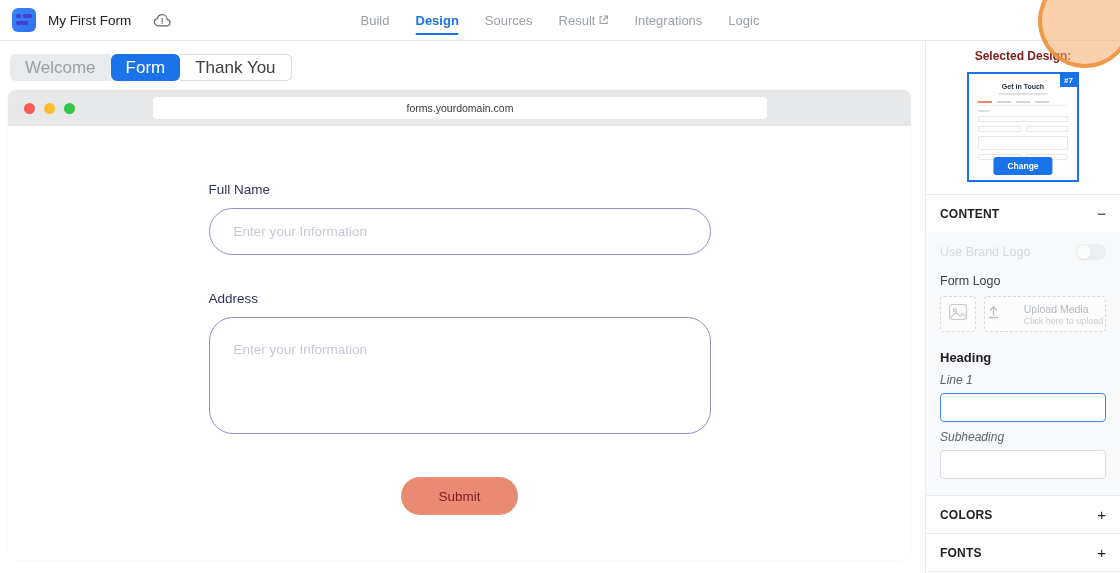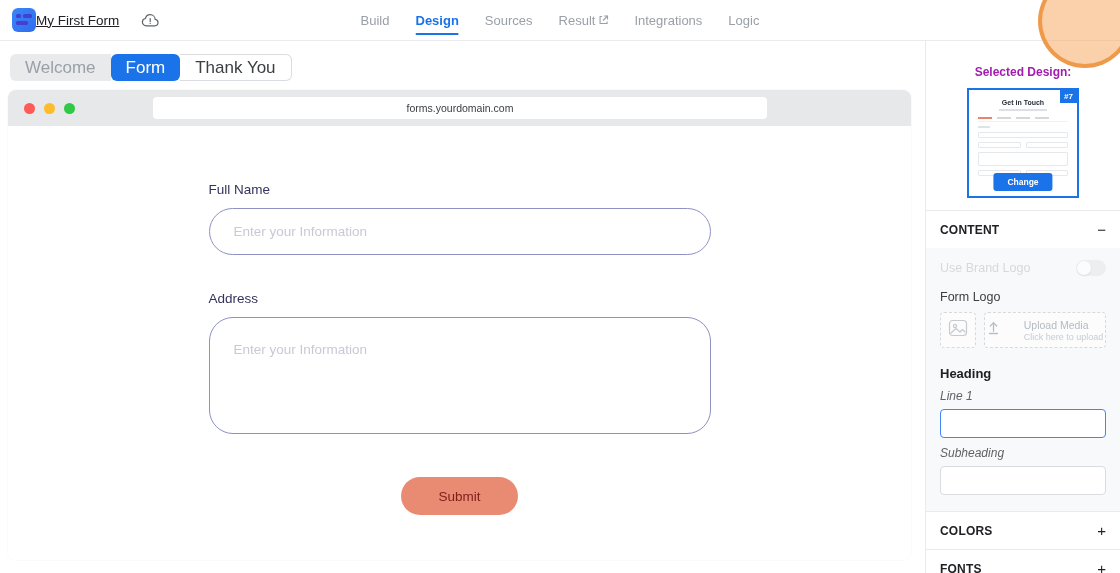--- a/index.html
+++ b/index.html
@@ -10,21 +10,21 @@
 
   
   .topbar { position:absolute; top:0; left:0; width:1120px; height:41px; background:#fff;
             border-bottom:1px solid #e8eaed; display:flex; align-items:center; padding:0 12px; z-index:10; }
   .logo { width:24px; height:24px; border-radius:6px; background:linear-gradient(135deg,#3b86f7,#2f6df0);
           position:relative; flex:0 0 auto; overflow:hidden; }
   .logo i { position:absolute; background:#4636c9; border-radius:1.5px; opacity:.85; }
   .logo i.b1 { left:4px; top:6px; width:5px; height:4px; }
   .logo i.b2 { left:11px; top:6px; width:9px; height:4px; }
   .logo i.b3 { left:4px; top:13px; width:12px; height:4px; }
-  .form-title { font-size:13.5px; color:#202124; font-weight:500;text-decoration:underline; }
+  .form-title { margin-left:12px; font-size:13.5px; color:#202124; font-weight:500; }
   .cloud-wrap { margin-left:22px; display:flex; align-items:center; }
 
   .topnav { position:absolute; left:50%; transform:translateX(-50%); display:flex; align-items:center; gap:26px; height:41px; }
   .nav-item { font-size:13px; color:#9aa0a6; cursor:pointer; display:flex; align-items:center; gap:3px;
               height:41px; line-height:41px; position:relative; }
   .nav-item.active { color:#1a73e8; font-weight:700; }
   .nav-item.active::after { content:""; position:absolute; left:0; right:0; bottom:6px; height:2px; background:#1a73e8; border-radius:2px; }
 
   .topbar-right { margin-left:auto; display:flex; align-items:center; gap:10px; }
   .btn { border:none; cursor:pointer; font-family:inherit; font-size:13px; border-radius:6px; padding:7px 13px; display:flex; align-items:center; gap:6px; }
@@ -59,21 +59,21 @@
   .f-textarea { width:100%; height:117px; border:1px solid #9090c4; border-radius:24px; padding:24px;
                 font-family:inherit; font-size:13.5px; color:#33335c; outline:none; resize:none; background:#fff; }
   .f-input::placeholder, .f-textarea::placeholder { color:#c9c9d6; }
   .gap1 { height:36px; } .gap2 { height:43px; }
   .submit-btn { margin:0 auto; width:117px; height:38px; border:none; border-radius:19px; background:#e98a72;
                 color:#7f1d1d; font-size:13.5px; font-family:inherit; cursor:pointer; }
 
   
   .sidebar { position:absolute; left:925px; top:41px; width:195px; height:532px; background:#fff;
              border-left:1px solid #e8eaed; z-index:8; }
-  .sel-design-label { text-align:center; font-size:12px; font-weight:700; color:#a21caf; margin-top:24px; }
+  .sel-design-label { text-align:center; font-size:12px; font-weight:700; color:#7f1d1d; margin-top:8px; }
   .design-thumb { position:relative; width:112px; height:110px; margin:9px auto 0; border:2px solid #1a73e8;
                   background:#fff; cursor:pointer; }
   .thumb-badge { position:absolute; top:0; right:0; background:#1a73e8; color:#fff; font-size:8px; font-weight:700; padding:2px 4px; }
   .mini-title { font-size:7px; font-weight:700; color:#1f2937; text-align:center; margin-top:9px; }
   .mini-sub { width:48px; height:2px; background:#dde1e5; margin:3px auto 0; }
   .mini-tabs { display:flex; gap:5px; margin:6px 9px 0; border-bottom:1px solid #f0f1f2; padding-bottom:2px; }
   .mini-tabs i { display:block; width:14px; height:2px; background:#d4d8dc; }
   .mini-tabs i.hot { background:#e8856b; }
   .mini-row { margin:4px 9px 0; display:flex; gap:5px; }
   .mini-box { flex:1; height:6px; border:1px solid #e6e9ec; border-radius:1px; }

